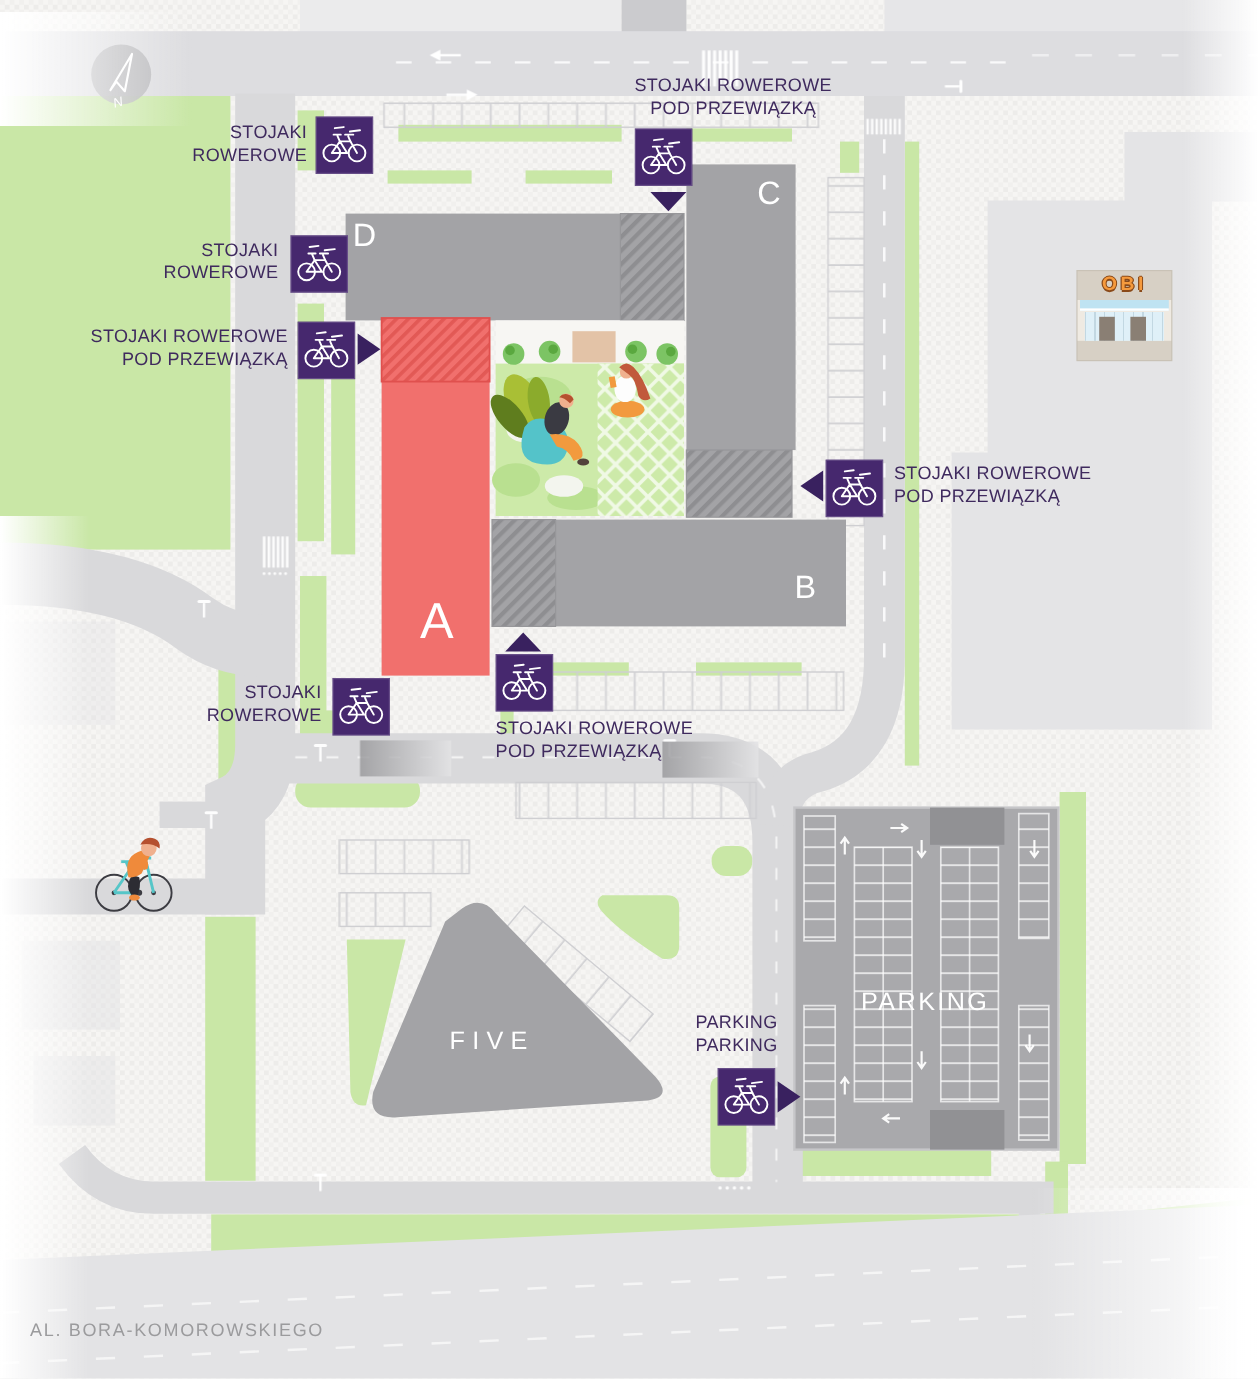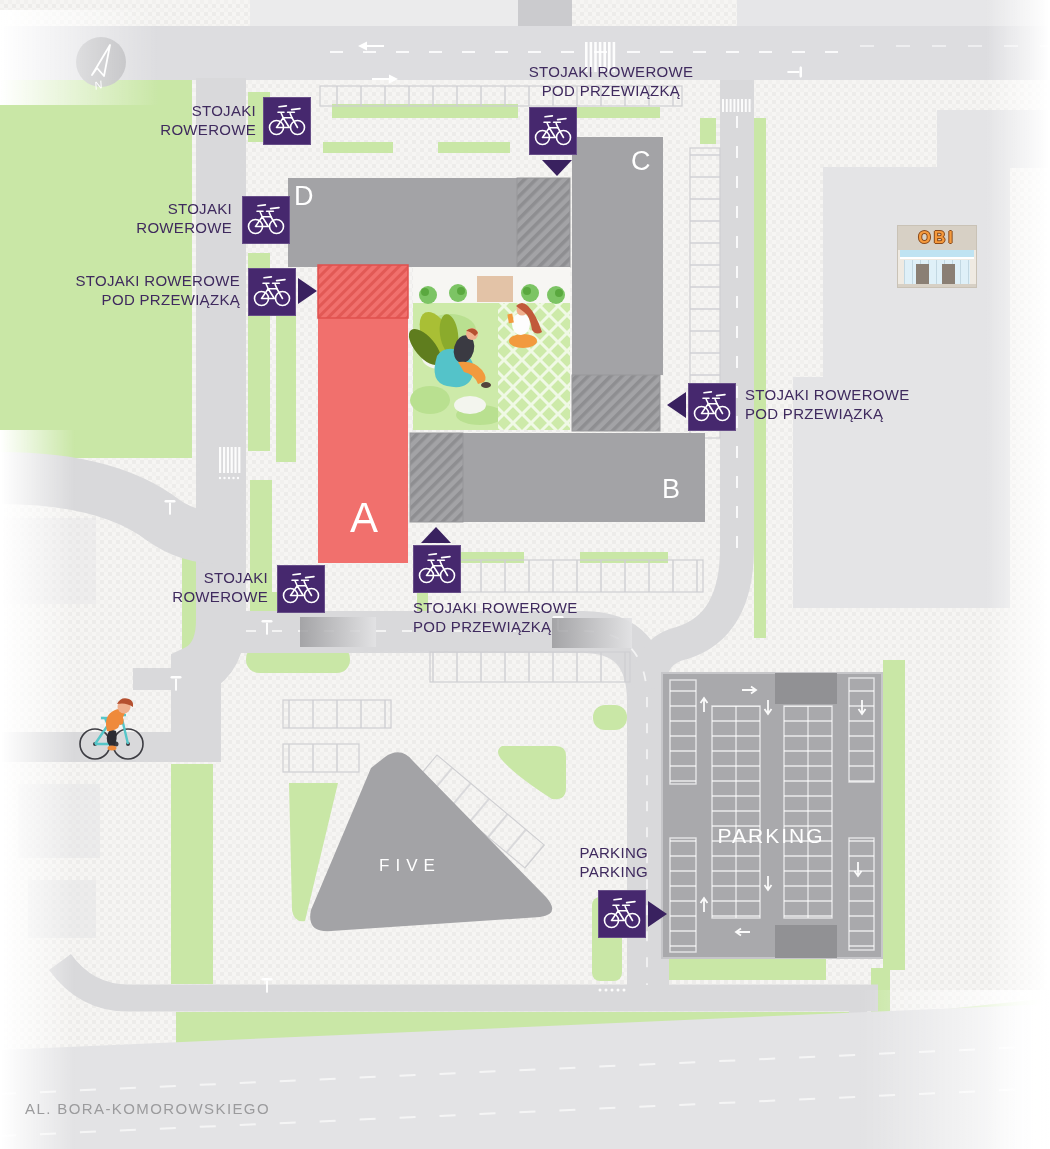--- a/index.html
+++ b/index.html
@@ -14,21 +14,21 @@
       box-shadow:inset 0 0 0 1px rgba(255,255,255,.18);}
   .mk svg{width:48px;height:48px;display:block;}
   .arr{position:absolute;width:0;height:0;z-index:5;}
   .arr-r{border-top:13px solid transparent;border-bottom:13px solid transparent;border-left:19px solid #39215f;}
   .arr-l{border-top:13px solid transparent;border-bottom:13px solid transparent;border-right:19px solid #39215f;}
   .arr-d{border-left:15px solid transparent;border-right:15px solid transparent;border-top:16px solid #39215f;}
   .arr-u{border-left:15px solid transparent;border-right:15px solid transparent;border-bottom:16px solid #39215f;}
   .blt{position:absolute;color:#ffffff;font-weight:400;z-index:4;}
   .street-lbl{position:absolute;left:25px;top:1100px;width:1000px;text-align:left;
       color:#9b9b9d;font-size:15px;letter-spacing:1.4px;z-index:6;}
-  .obi{position:absolute;left:898px;top:226px;width:78px;height:61px;background:#d7d0c5;z-index:4;
+  .obi{position:absolute;left:898px;top:226px;width:78px;height:74px;background:#d7d0c5;z-index:4;
        box-shadow:0 0 0 1px #c9c2b6;}
   .obi-sign{height:24px;display:flex;align-items:center;justify-content:center;
        color:#f59a3d;font-weight:bold;font-size:16px;letter-spacing:3px;
        text-shadow:1px 0 #8a4a1a,-1px 0 #8a4a1a,0 1px #8a4a1a,0 -1px #8a4a1a;}
   .obi-front{position:relative;height:34px;background:#efeae2;}
   .obi-awning{position:absolute;left:2px;top:0;width:74px;height:7px;background:#bfe3f2;border-bottom:2px solid #ffffff;}
   .obi-glass{position:absolute;left:6px;top:10px;width:66px;height:24px;background:#dff0f8;
        background-image:repeating-linear-gradient(90deg,rgba(140,170,185,.35) 0 1px,transparent 1px 8px);}
   .obi-door1,.obi-door2{position:absolute;top:14px;width:13px;height:20px;background:#8a7f74;}
   .obi-door1{left:18px}.obi-door2{left:44px}
@@ -387,21 +387,21 @@
     <div class="obi-glass"></div>
     <div class="obi-door1"></div>
     <div class="obi-door2"></div>
   </div>
 </div>
 
 <div class="blt" style="left:318px;top:494px;width:92px;text-align:center;font-size:42px;">A</div>
 <div class="blt" style="left:662px;top:474px;font-size:27px;">B</div>
 <div class="blt" style="left:631px;top:146px;font-size:27px;">C</div>
 <div class="blt" style="left:294px;top:181px;font-size:27px;">D</div>
-<div class="blt" style="left:330px;top:856px;width:160px;text-align:center;font-size:17px;letter-spacing:6px;">FIVE</div>
+<div class="blt" style="left:330px;top:856px;width:160px;text-align:center;font-size:21px;letter-spacing:6px;">FIVE</div>
 <div class="blt" style="left:662px;top:824px;width:218px;text-align:center;font-size:21px;letter-spacing:2px;">PARKING</div>
 
 <div class="mk" style="left:263px;top:97px;">
   <svg viewBox="0 0 48 48">
         <use href="#bike"></use>
       </svg>
     </div>
 <div class="mk" style="left:242px;top:196px;">
   <svg viewBox="0 0 48 48">
         <use href="#bike"></use>

